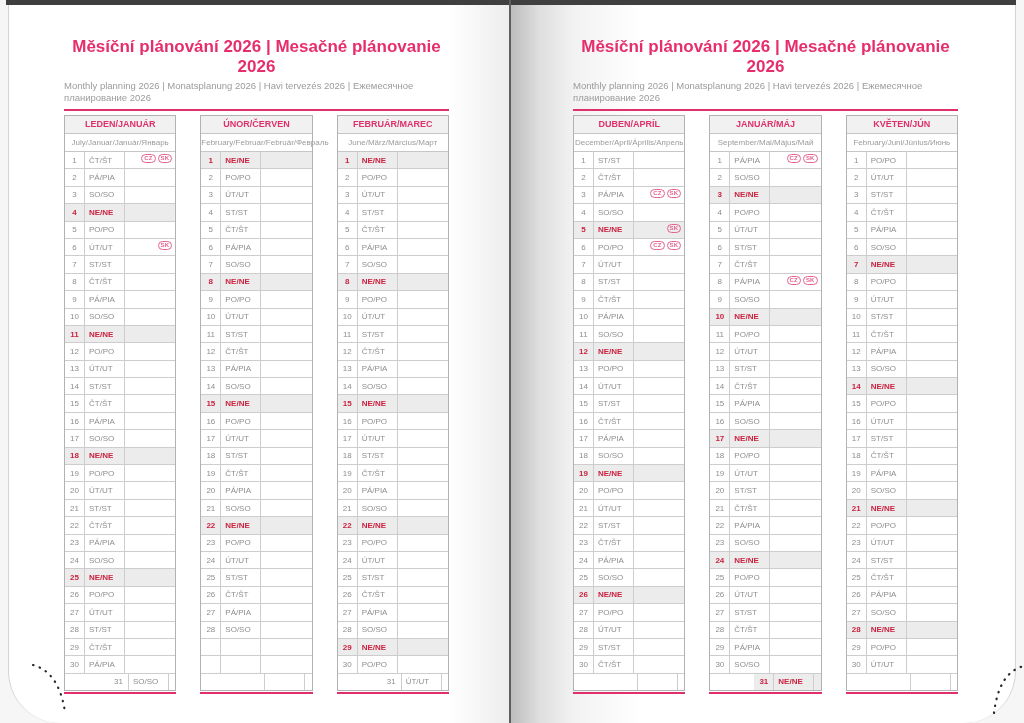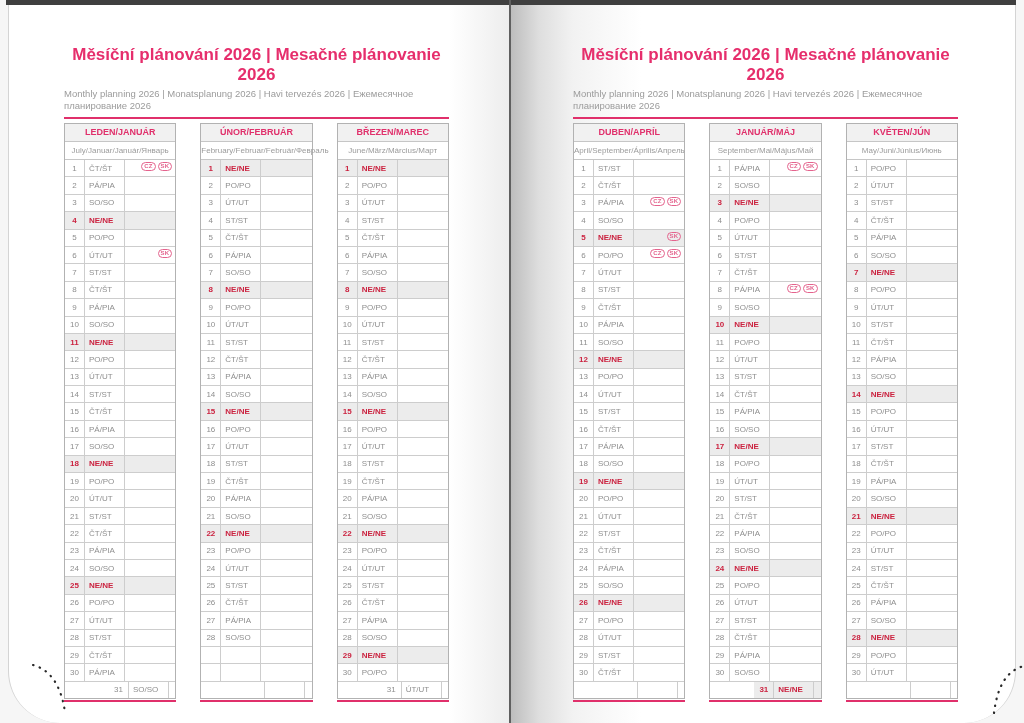--- a/index.html
+++ b/index.html
@@ -8,21 +8,21 @@
   .top-edge{position:absolute;left:6px;top:0;width:1010px;height:5px;background:#3f3f3f;}
   .page{position:absolute;top:5px;height:718px;background:#fff;box-sizing:border-box;}
   .page-left{left:8px;width:501px;border-left:1px solid #d4d4d4;border-bottom-left-radius:52px;
     background:linear-gradient(to right,#ffffff 0,#ffffff 88%,#ededed 100%);}
   .page-right{left:511px;width:505px;border-right:1px solid #d4d4d4;border-bottom-right-radius:52px;
     background:linear-gradient(to right,#bdbdbd 0,#dedede 28px,#f2f2f2 62px,#ffffff 130px);}
   .spine{position:absolute;left:509px;top:0;width:2px;height:723px;background:#5f5f5f;}
   .content{position:absolute;top:0;width:385px;}
   .page-left .content{left:55px;}
   .page-right .content{left:62px;}
-  .ph-title{margin-top:40px;text-align:center;font-size:17px;line-height:20px;font-weight:bold;color:#e62e6c;}
+  .ph-title{margin-top:32px;text-align:center;font-size:17px;line-height:20px;font-weight:bold;color:#e62e6c;}
   .ph-sub{margin-top:3px;text-align:left;font-size:9.5px;line-height:12px;color:#9b9b9b;}
   .title-rule{margin-top:5px;height:2px;background:#e0306b;}
   .months{display:flex;gap:24px;margin-top:4px;}
   .mcol{flex:1;display:flex;flex-direction:column;min-width:0;}
   .mtable{border:1px solid #b2b2b2;display:flex;flex-direction:column;height:576px;box-sizing:border-box;background:#fff;}
   .mhead-name{height:17px;flex:none;background:#f1f1f1;border-bottom:1px solid #c6c6c6;
     color:#e0306b;font-weight:bold;font-size:9px;line-height:17px;text-align:center;white-space:nowrap;}
   .mhead-sub{height:17px;flex:none;border-bottom:1px solid #c6c6c6;color:#9b9b9b;font-size:8px;line-height:17px;text-align:center;white-space:nowrap;}
   .drow{flex:1;display:flex;border-bottom:1px solid #cdcdcd;min-height:0;}
   .drow:last-child{border-bottom:none;margin-left:44px;}
@@ -212,21 +212,21 @@
               <div class="drow">
                 <span class="c-num">31</span>
                 <span class="c-wd">SO/SO</span>
                 <span class="c-note"></span>
               </div>
             </div>
             <div class="munder"></div>
           </div>
           <div class="mcol">
             <div class="mtable">
-              <div class="mhead-name">ÚNOR/FEBRUÁR</div>
+              <div class="mhead-name">ÚNOR/ČERVEN</div>
               <div class="mhead-sub">February/Februar/Február/Февраль</div>
               <div class="drow hl">
                 <span class="c-num">1</span>
                 <span class="c-wd">NE/NE</span>
                 <span class="c-note"></span>
               </div>
               <div class="drow">
                 <span class="c-num">2</span>
                 <span class="c-wd">PO/PO</span>
                 <span class="c-note"></span>
@@ -374,21 +374,21 @@
               <div class="drow">
                 <span class="c-num"></span>
                 <span class="c-wd"></span>
                 <span class="c-note"></span>
               </div>
             </div>
             <div class="munder"></div>
           </div>
           <div class="mcol">
             <div class="mtable">
-              <div class="mhead-name">BŘEZEN/MAREC</div>
+              <div class="mhead-name">FEBRUÁR/MAREC</div>
               <div class="mhead-sub">June/März/Március/Март</div>
               <div class="drow hl">
                 <span class="c-num">1</span>
                 <span class="c-wd">NE/NE</span>
                 <span class="c-note"></span>
               </div>
               <div class="drow">
                 <span class="c-num">2</span>
                 <span class="c-wd">PO/PO</span>
                 <span class="c-note"></span>
@@ -549,21 +549,21 @@
 
   <div class="page page-right">
     <div class="content">
       <div class="ph-title">Měsíční plánování 2026 | Mesačné plánovanie 2026</div>
       <div class="ph-sub">Monthly planning 2026 | Monatsplanung 2026 | Havi tervezés 2026 | Ежемесячное планирование 2026</div>
       <div class="title-rule"></div>
       <div class="months">
           <div class="mcol">
             <div class="mtable">
               <div class="mhead-name">DUBEN/APRÍL</div>
-              <div class="mhead-sub">April/September/Április/Апрель</div>
+              <div class="mhead-sub">December/April/Április/Апрель</div>
               <div class="drow">
                 <span class="c-num">1</span>
                 <span class="c-wd">ST/ST</span>
                 <span class="c-note"></span>
               </div>
               <div class="drow">
                 <span class="c-num">2</span>
                 <span class="c-wd">ČT/ŠT</span>
                 <span class="c-note"></span>
               </div>
@@ -887,21 +887,21 @@
                 <span class="c-num">31</span>
                 <span class="c-wd">NE/NE</span>
                 <span class="c-note"></span>
               </div>
             </div>
             <div class="munder"></div>
           </div>
           <div class="mcol">
             <div class="mtable">
               <div class="mhead-name">KVĚTEN/JÚN</div>
-              <div class="mhead-sub">May/Juni/Június/Июнь</div>
+              <div class="mhead-sub">February/Juni/Június/Июнь</div>
               <div class="drow">
                 <span class="c-num">1</span>
                 <span class="c-wd">PO/PO</span>
                 <span class="c-note"></span>
               </div>
               <div class="drow">
                 <span class="c-num">2</span>
                 <span class="c-wd">ÚT/UT</span>
                 <span class="c-note"></span>
               </div>

